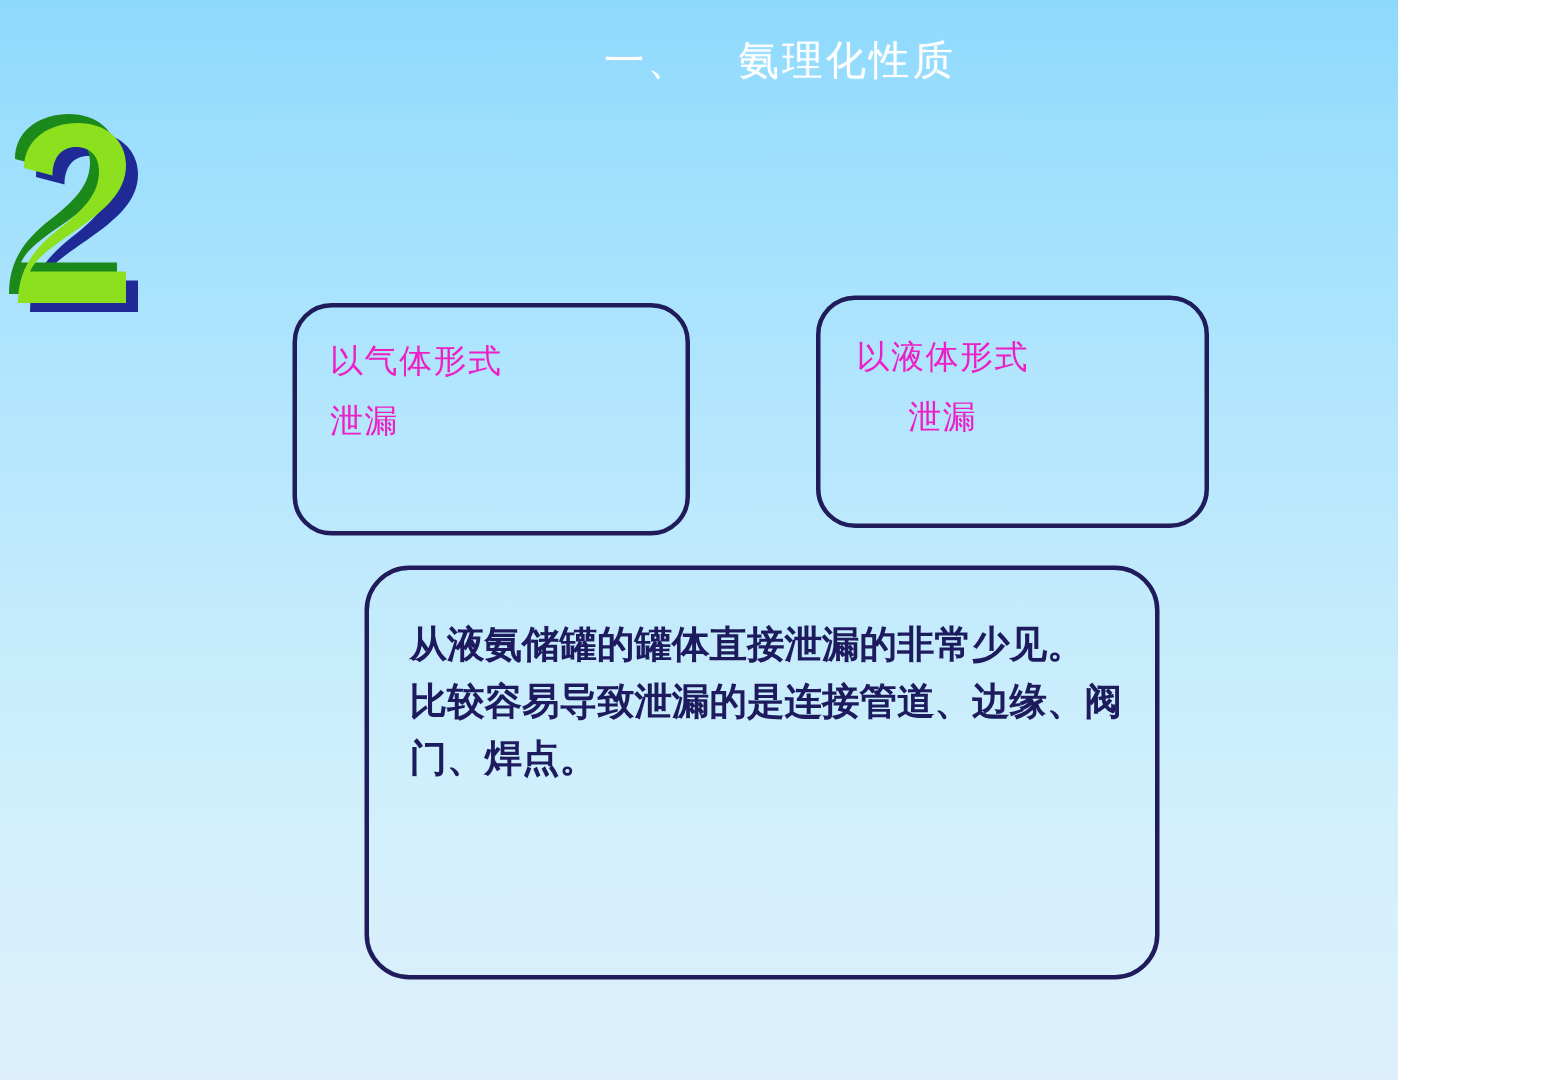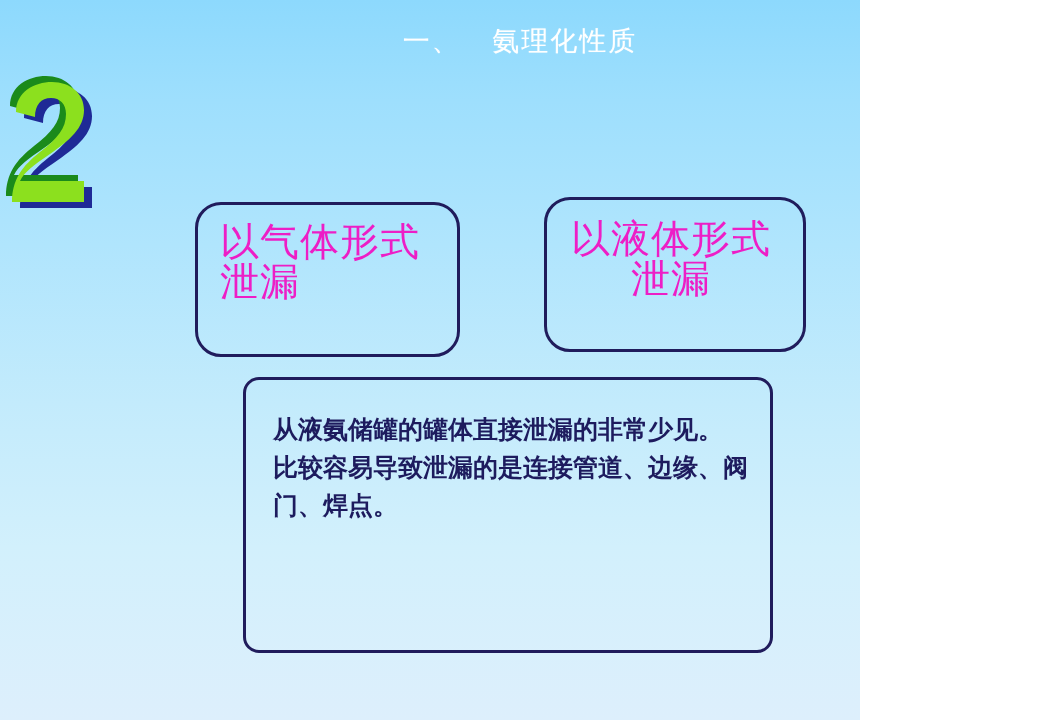--- a/index.html
+++ b/index.html
@@ -9,21 +9,21 @@
   }
   body {
     width: 1040px;
     height: 720px;
     overflow: hidden;
     font-family: "DejaVu Sans", "Liberation Sans", sans-serif;
   }
 
   #slide {
     position: relative;
-    width: 860px;
+    width: 932px;
     height: 720px;
     background: linear-gradient(to bottom, #8DD9FD 0%, #9EDFFD 14%, #B0E5FD 34%, #C3EBFC 56%, #D2F0FC 76%, #DDEFFC 100%);
     overflow: hidden;
   }
 
   
   .slide-title {
     position: absolute;
     left: 0;
     top: 24px;
@@ -88,28 +88,28 @@
     width: 262px;
     height: 155px;
     border-radius: 26px;
     text-align: center;
   }
   .callout-detail {
     left: 243px;
     top: 377px;
     width: 530px;
     height: 276px;
-    border-radius: 16px;
+    border-radius: 30px;
   }
 
   .callout-label {
     position: absolute;
     color: #ED1EC6;
     font-family: "DejaVu Serif", "Liberation Serif", serif;
-    font-size: 39px;
+    font-size: 22px;
     font-weight: 400;
     line-height: 40px;
     letter-spacing: 1px;
     white-space: pre-line;
   }
   .callout-gas .callout-label {
     left: 22px;
     top: 17px;
   }
   .callout-liquid .callout-label {

